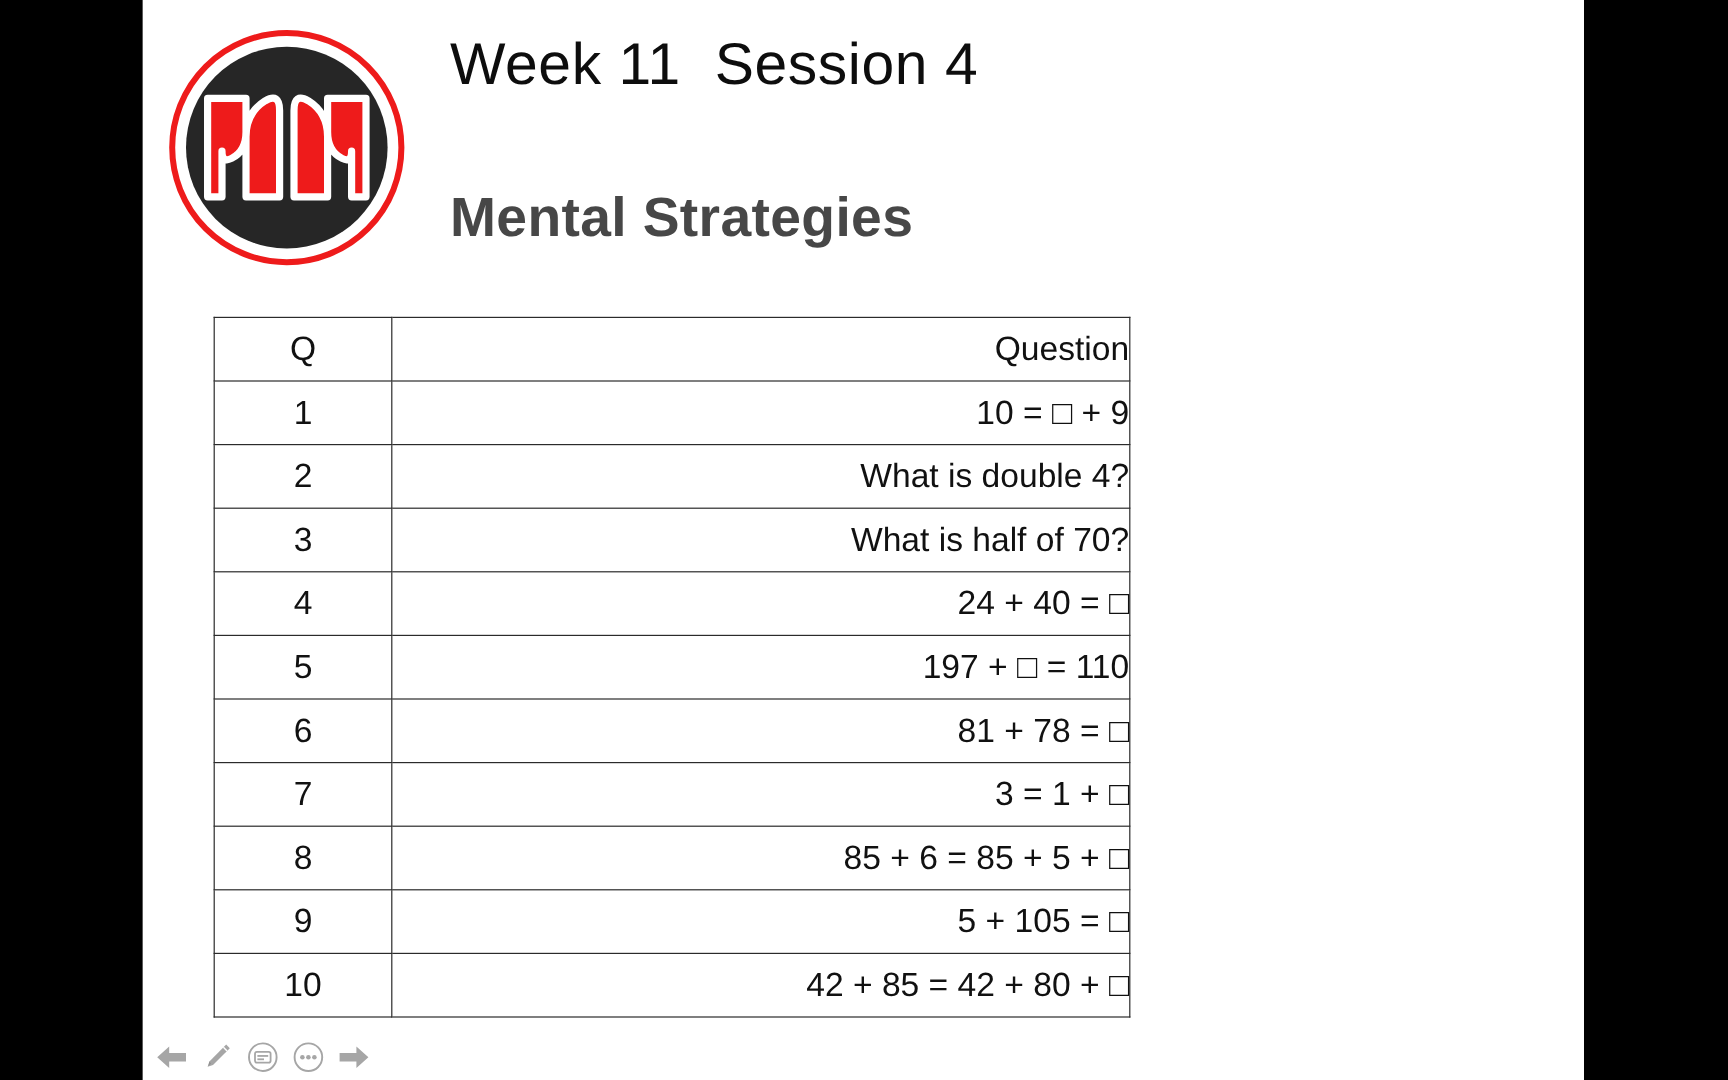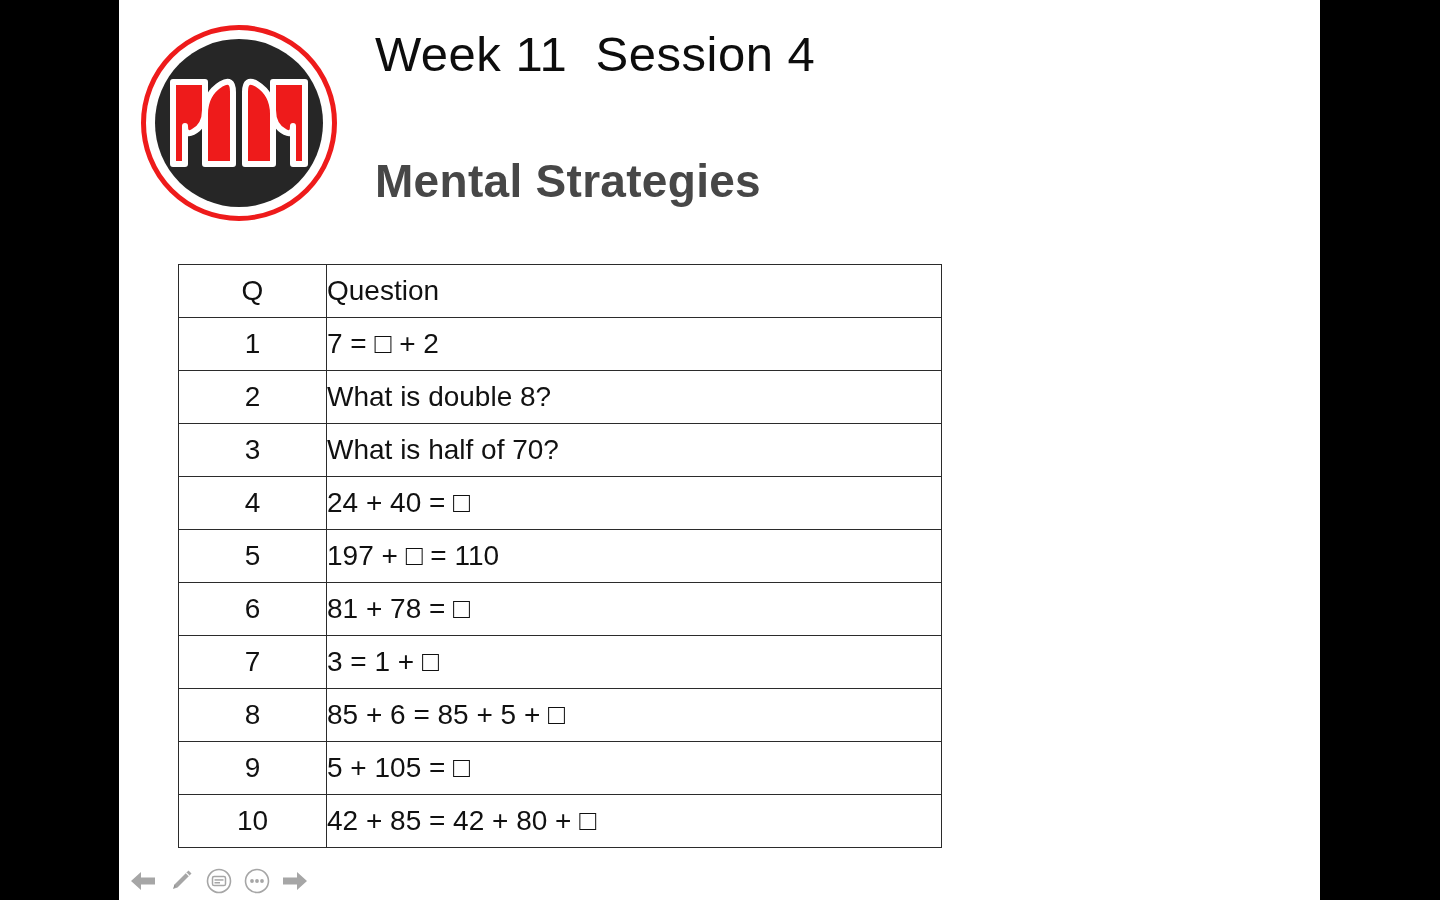--- a/index.html
+++ b/index.html
@@ -125,21 +125,22 @@
     font-size: 28px;
     color: #111111;
     vertical-align: middle;
   }
   table.qtable th.h-num,
   table.qtable td.num {
     text-align: center;
   }
   table.qtable th.h-q,
   table.qtable td.q {
-    text-align: left;
+    text-align: right;
+    padding-left: 14px;
   }
   table.qtable th {
     font-size: 28px;
   }
 
   
   .toolbar {
     position: absolute;
     left: 9px;
     top: 866px;
@@ -196,25 +197,25 @@
         </colgroup>
         <thead>
           <tr>
             <th class="h-num">Q</th>
             <th class="h-q">Question</th>
           </tr>
         </thead>
         <tbody>
           <tr>
             <td class="num">1</td>
-            <td class="q">7 = □ + 2</td>
+            <td class="q">10 = □ + 9</td>
           </tr>
           <tr>
             <td class="num">2</td>
-            <td class="q">What is double 8?</td>
+            <td class="q">What is double 4?</td>
           </tr>
           <tr>
             <td class="num">3</td>
             <td class="q">What is half of 70?</td>
           </tr>
           <tr>
             <td class="num">4</td>
             <td class="q">24 + 40 = □</td>
           </tr>
           <tr>

